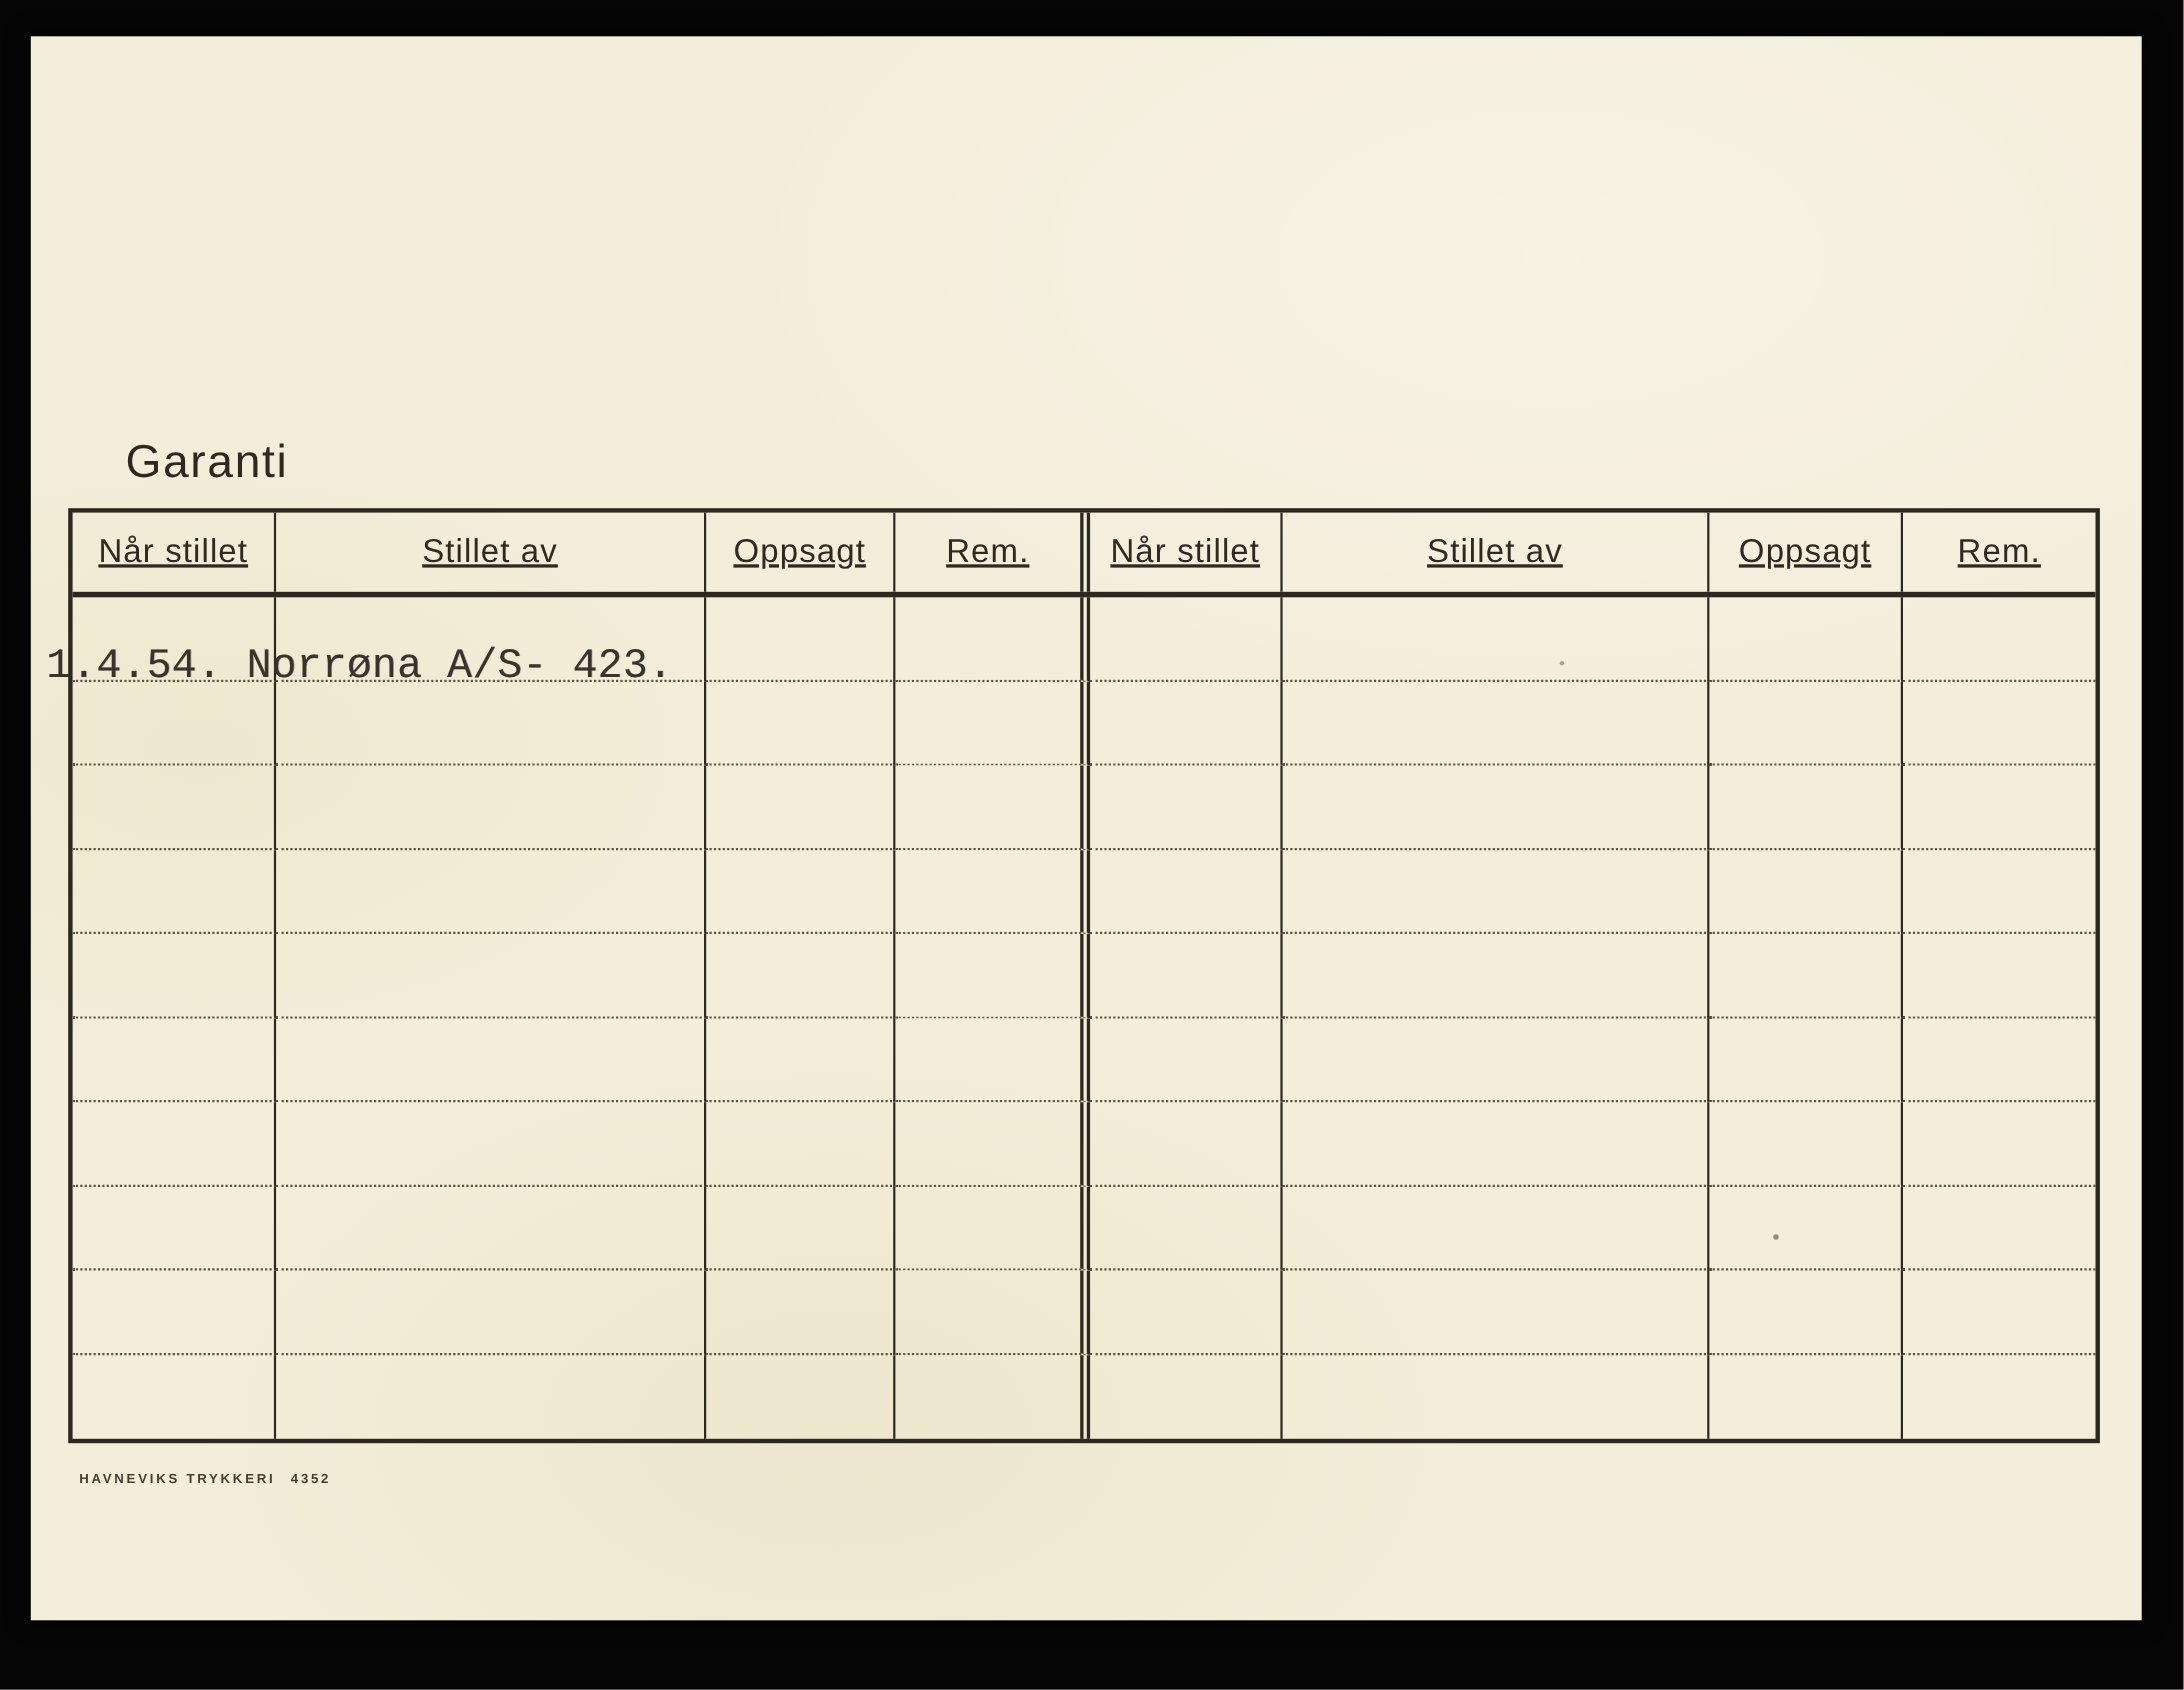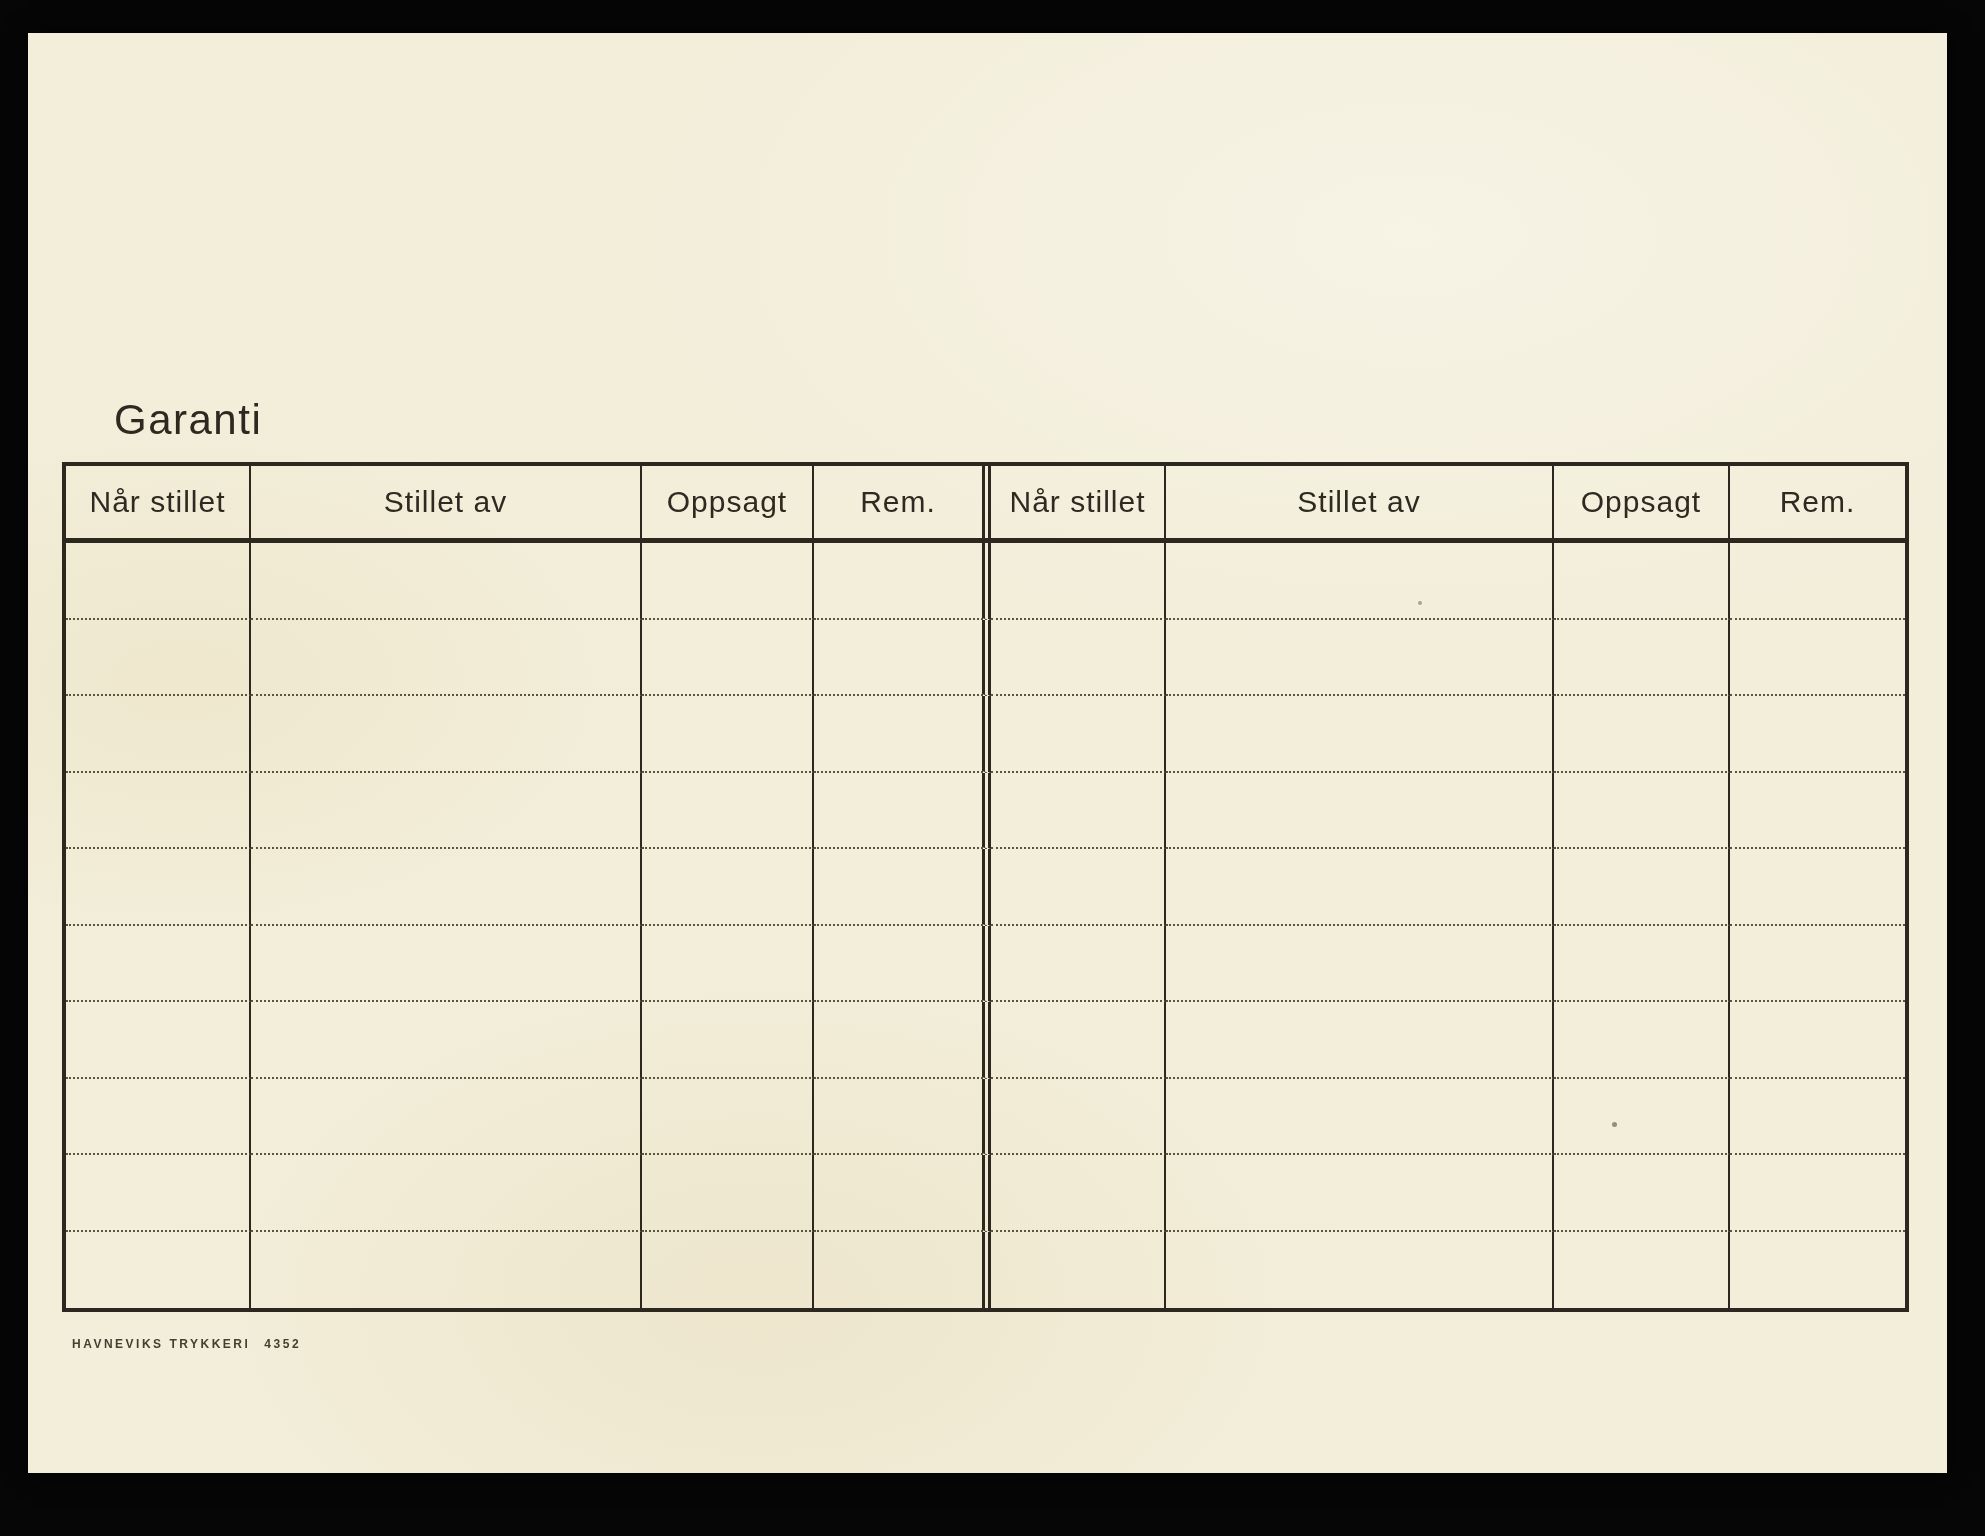--- a/index.html
+++ b/index.html
@@ -34,21 +34,21 @@
   }
   .thead{
     flex:0 0 72px;
     display:grid;grid-template-columns:var(--cols);
     border-bottom:5px solid #2c2820;
   }
   .th{
     display:flex;align-items:center;justify-content:center;
     font-size:30px;letter-spacing:1px;color:#2e2a21;
     border-right:2px solid #2c2820;
-    overflow:hidden;white-space:nowrap;
+    overflow:hidden;white-space:nowrap;text-decoration:underline;
   }
   .th.dbl{border-right:9px double #2c2820;}
   .th.last{border-right:none;}
   .tbody{
     flex:1;display:grid;grid-template-rows:repeat(10,1fr);
   }
   .tr{display:grid;grid-template-columns:var(--cols);}
   .td{
     border-right:2px solid #2c2820;
     border-bottom:2px dotted #5a543f;
@@ -190,20 +190,24 @@
           <div class="td"></div>
           <div class="td dbl"></div>
           <div class="td"></div>
           <div class="td"></div>
           <div class="td"></div>
           <div class="td last"></div>
         </div>
       </div>
   </div>
 
+  <div class="entry">
+    <span class="date">1.4.54.</span>
+    <span class="name">Norrøna A/S- 423.</span>
+  </div>
 
   <div class="speck s1"></div>
   <div class="speck s2"></div>
 
   <div class="imprint">
     <span>HAVNEVIKS TRYKKERI</span><span class="num">4352</span>
   </div>
 
 </div>
 

